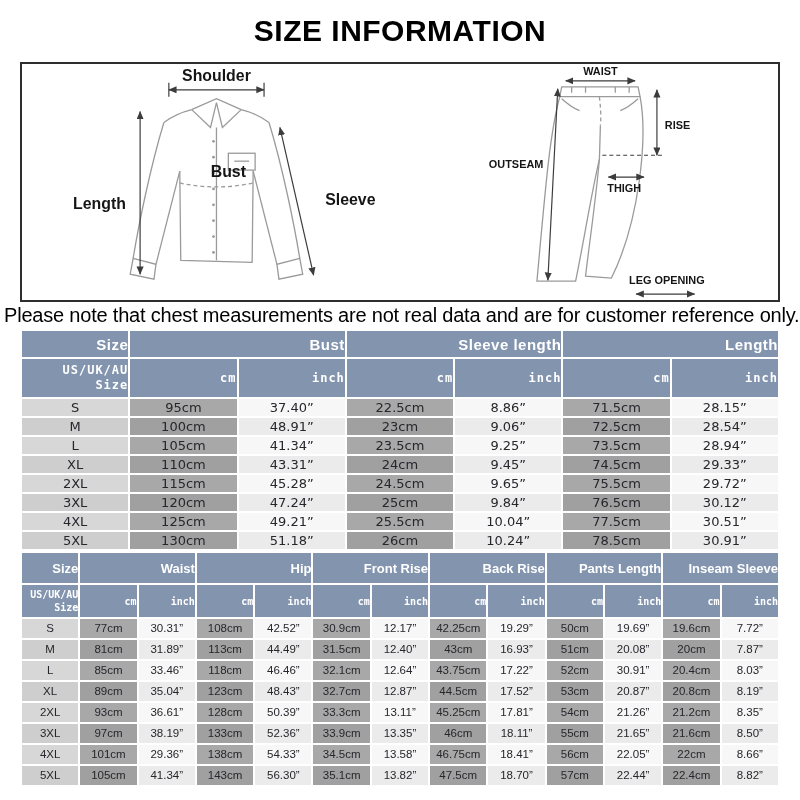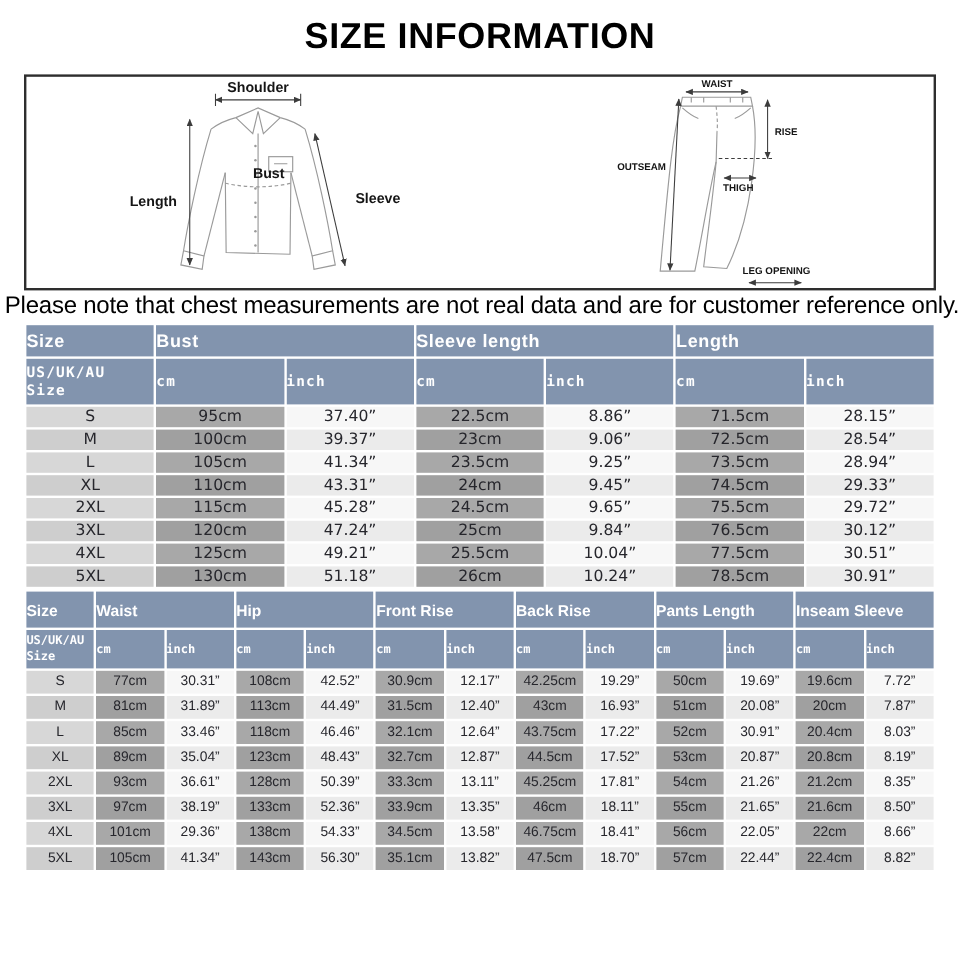--- a/index.html
+++ b/index.html
@@ -6,35 +6,35 @@
   html,body { margin:0; padding:0; }
   body {
     width:800px; height:800px; background:#fff; overflow:hidden;
     font-family:"Liberation Sans", sans-serif;
   }
   .page-title {
     height:62px; display:flex; align-items:center; justify-content:center;
     font-size:30px; font-weight:700; color:#000; letter-spacing:.5px;
   }
   .diagram-box {
-    margin:0 20px; height:180px; border:2px solid #2e2e2e; background:#fff;
+    margin:0 20px; height:240px; border:2px solid #2e2e2e; background:#fff;
     display:flex; align-items:stretch;
   }
   .diagram-box svg { flex:1 1 50%; height:100%; display:block; }
   .note {
     height:27px; line-height:26px; font-size:20px; letter-spacing:-.2px;
     white-space:nowrap; color:#000; padding-left:4px;
   }
   table.sizetable {
     width:760px; margin:0 auto; border-collapse:separate; border-spacing:2px;
     table-layout:fixed; background:#fff;
   }
   .sizetable th {
     background:var(--header-bg,#8294ae); color:#fff; font-weight:bold;
-    text-align:left; vertical-align:middle; padding:0; overflow:hidden;
+    text-align:right; vertical-align:middle; padding:0; overflow:hidden;
   }
   .sizetable td {
     text-align:center; vertical-align:middle; padding:0; color:#26262c;
     overflow:hidden; white-space:nowrap;
   }
   
   .t1 .ghead th { height:26px; font-size:15px; letter-spacing:.5px; }
   .t1 .shead th { height:38px; font-size:12px; line-height:15px; white-space:pre-line;
                   font-family:"DejaVu Sans Mono", monospace; letter-spacing:1px; }
   .t1 td { height:17px; line-height:17px; font-size:13px;
@@ -173,21 +173,21 @@
         <td class="c-cm">95cm</td>
         <td class="c-inch">37.40”</td>
         <td class="c-cm">22.5cm</td>
         <td class="c-inch">8.86”</td>
         <td class="c-cm">71.5cm</td>
         <td class="c-inch">28.15”</td>
       </tr>
       <tr>
         <td class="c-size">M</td>
         <td class="c-cm">100cm</td>
-        <td class="c-inch">39.37”</td>
+        <td class="c-inch">48.91”</td>
         <td class="c-cm">23cm</td>
         <td class="c-inch">9.06”</td>
         <td class="c-cm">72.5cm</td>
         <td class="c-inch">28.54”</td>
       </tr>
       <tr>
         <td class="c-size">L</td>
         <td class="c-cm">105cm</td>
         <td class="c-inch">41.34”</td>
         <td class="c-cm">23.5cm</td>

